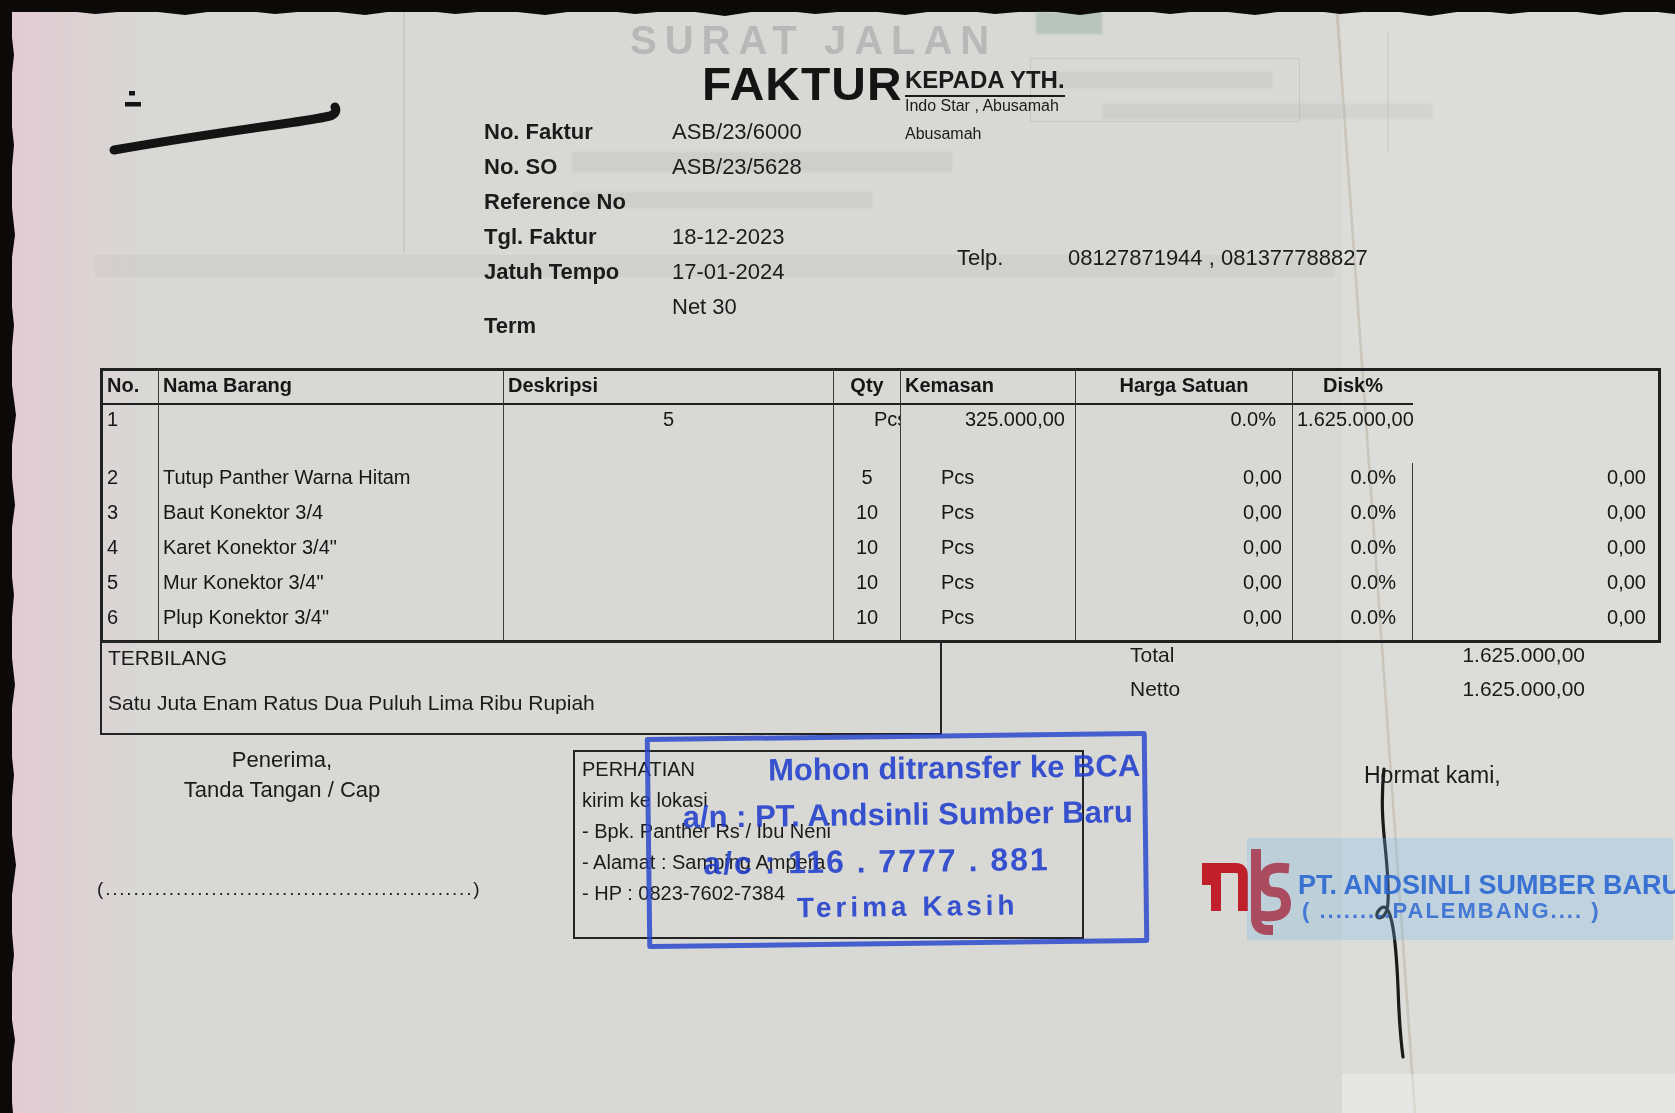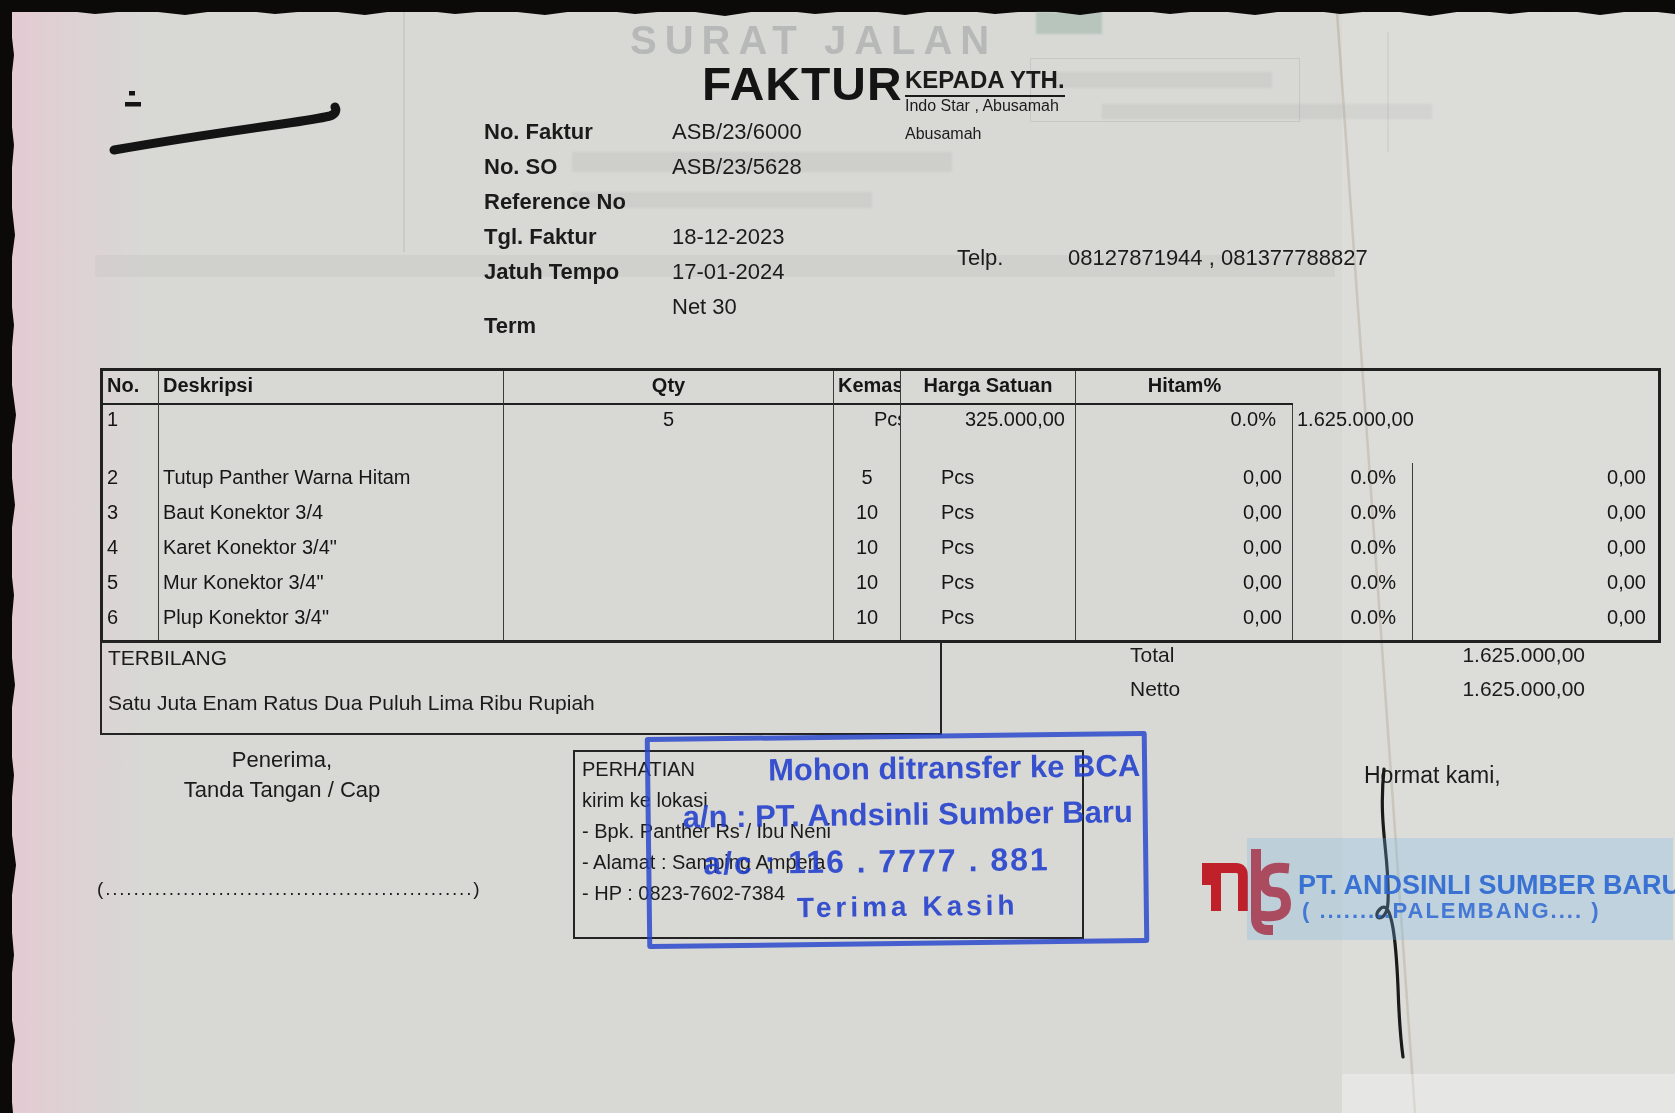--- a/index.html
+++ b/index.html
@@ -92,25 +92,26 @@
     <div class="abs mvalue" style="left:660px;top:247px;">17-01-2024</div>
     <div class="abs mlabel" style="left:472px;top:282px;margin-top:19px;">Term</div>
     <div class="abs mvalue" style="left:660px;top:282px;">Net 30</div>
 
     <div class="abs mvalue" style="left:945px;top:233px;">Telp.</div>
     <div class="abs mvalue" style="left:1056px;top:233px;text-align:center;">08127871944 , 081377788827</div>
 
     <div class="tbl" style="left:88px;top:356px;">
       <div class="tr th" style="height:34px;">
         <div class="td">No.</div>
+        <div class="td">Nama Barang</div>
         <div class="td">Deskripsi</div>
         <div class="td c">Qty</div>
         <div class="td">Kemasan</div>
         <div class="td c">Harga Satuan</div>
-        <div class="td c">Hitam%</div>
+        <div class="td c">Disk%</div>
       </div>
       <div class="tr" style="height:58px;">
         <div class="td">1</div>
         <div class="td"></div>
         <div class="td c">5</div>
         <div class="td kem">Pcs</div>
         <div class="td r hrg">325.000,00</div>
         <div class="td r dsk">0.0%</div>
         <div class="td r jml">1.625.000,00</div>
       </div>

